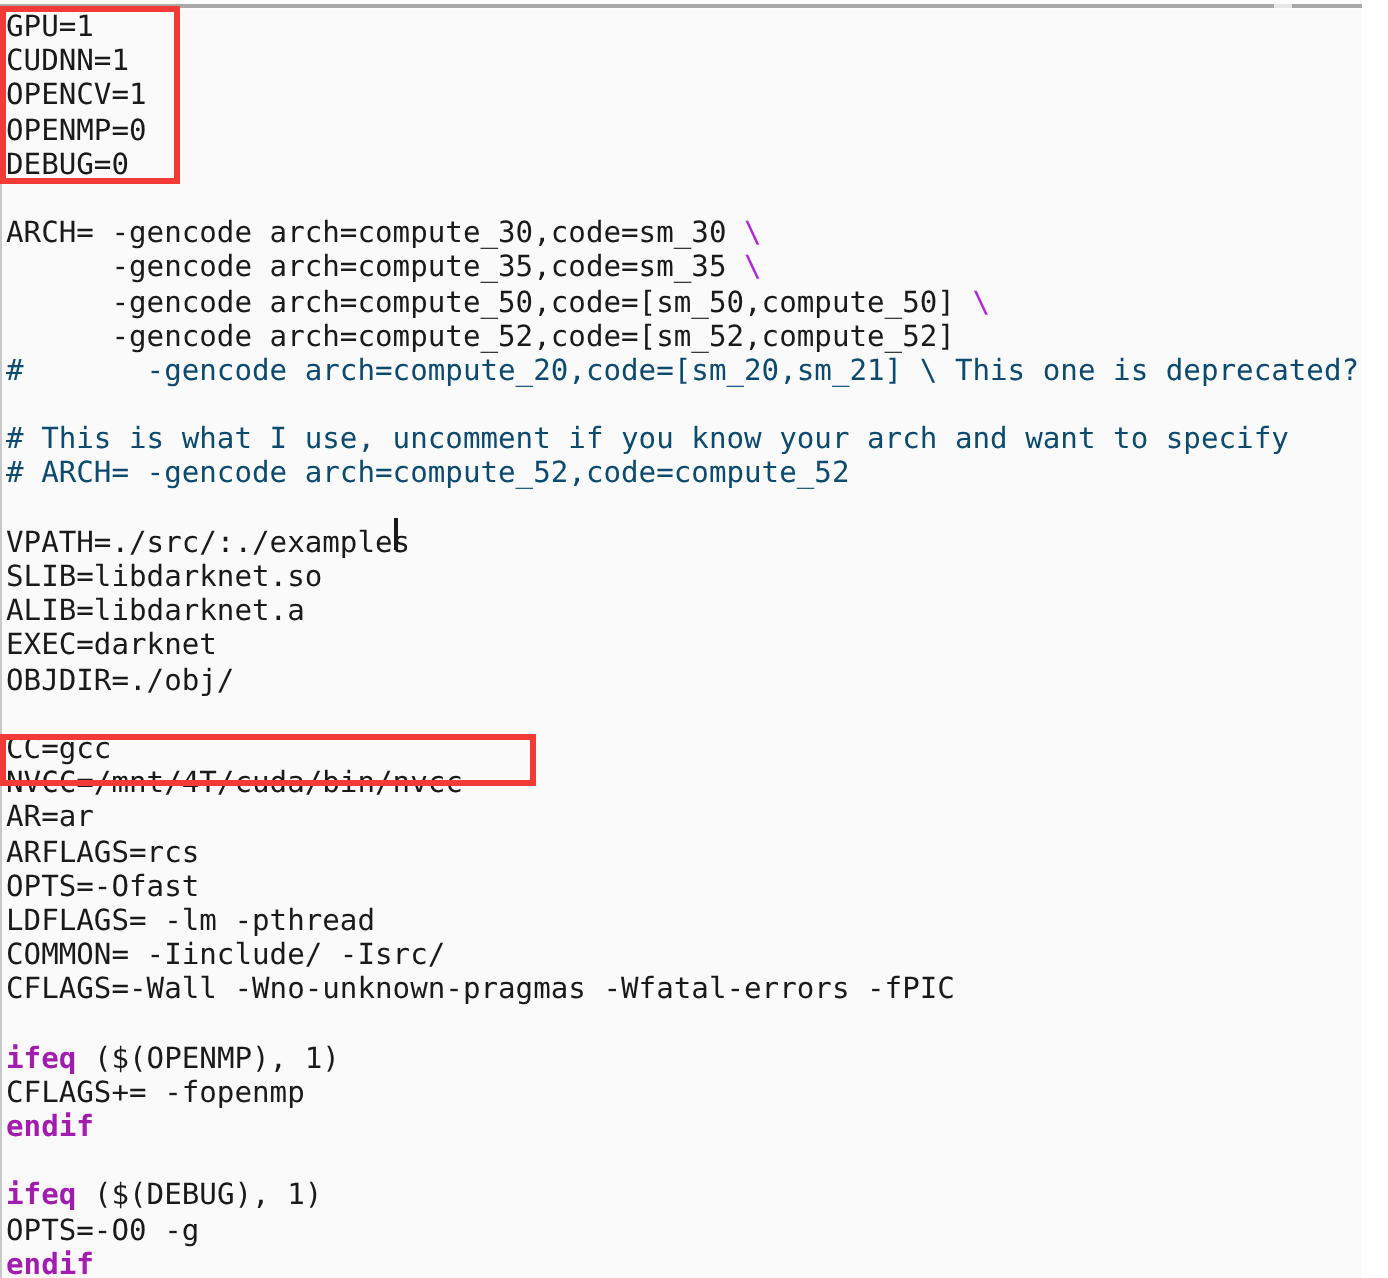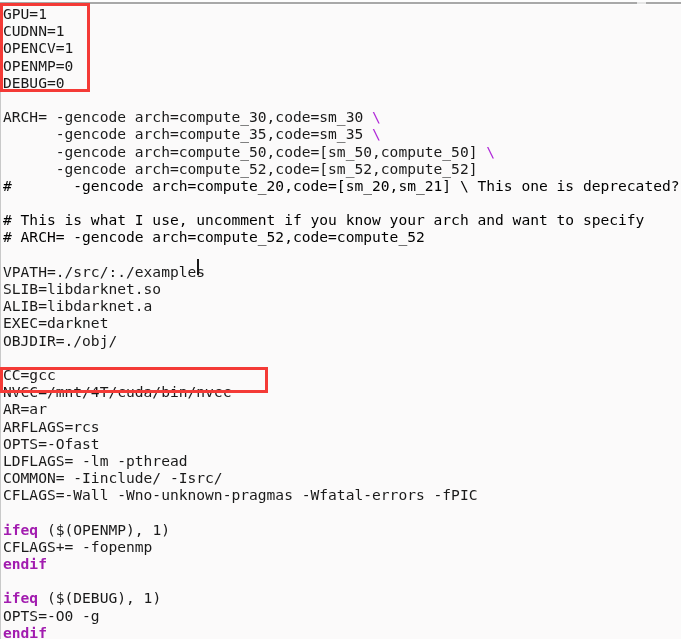--- a/index.html
+++ b/index.html
@@ -59,21 +59,21 @@
     font-size: 14.6px;
     line-height: 17.2px;
     white-space: pre;
     color: #1a1a1a;
     letter-spacing: 0px;
   }
   .line {
     height: 17.2px;
     white-space: pre;
   }
-  .tok-comment { color: #000000; }
+  .tok-comment { color: #0c4a6e; }
   .tok-cont    { color: #b028d8; }
   .tok-kw      { color: #a21caf; font-weight: bold; }
   .tok-plain   { color: #1a1a1a; }
 
   
   .anno-box {
     position: absolute;
     border: 3px solid #f43a36;
     box-sizing: border-box;
     pointer-events: none;

